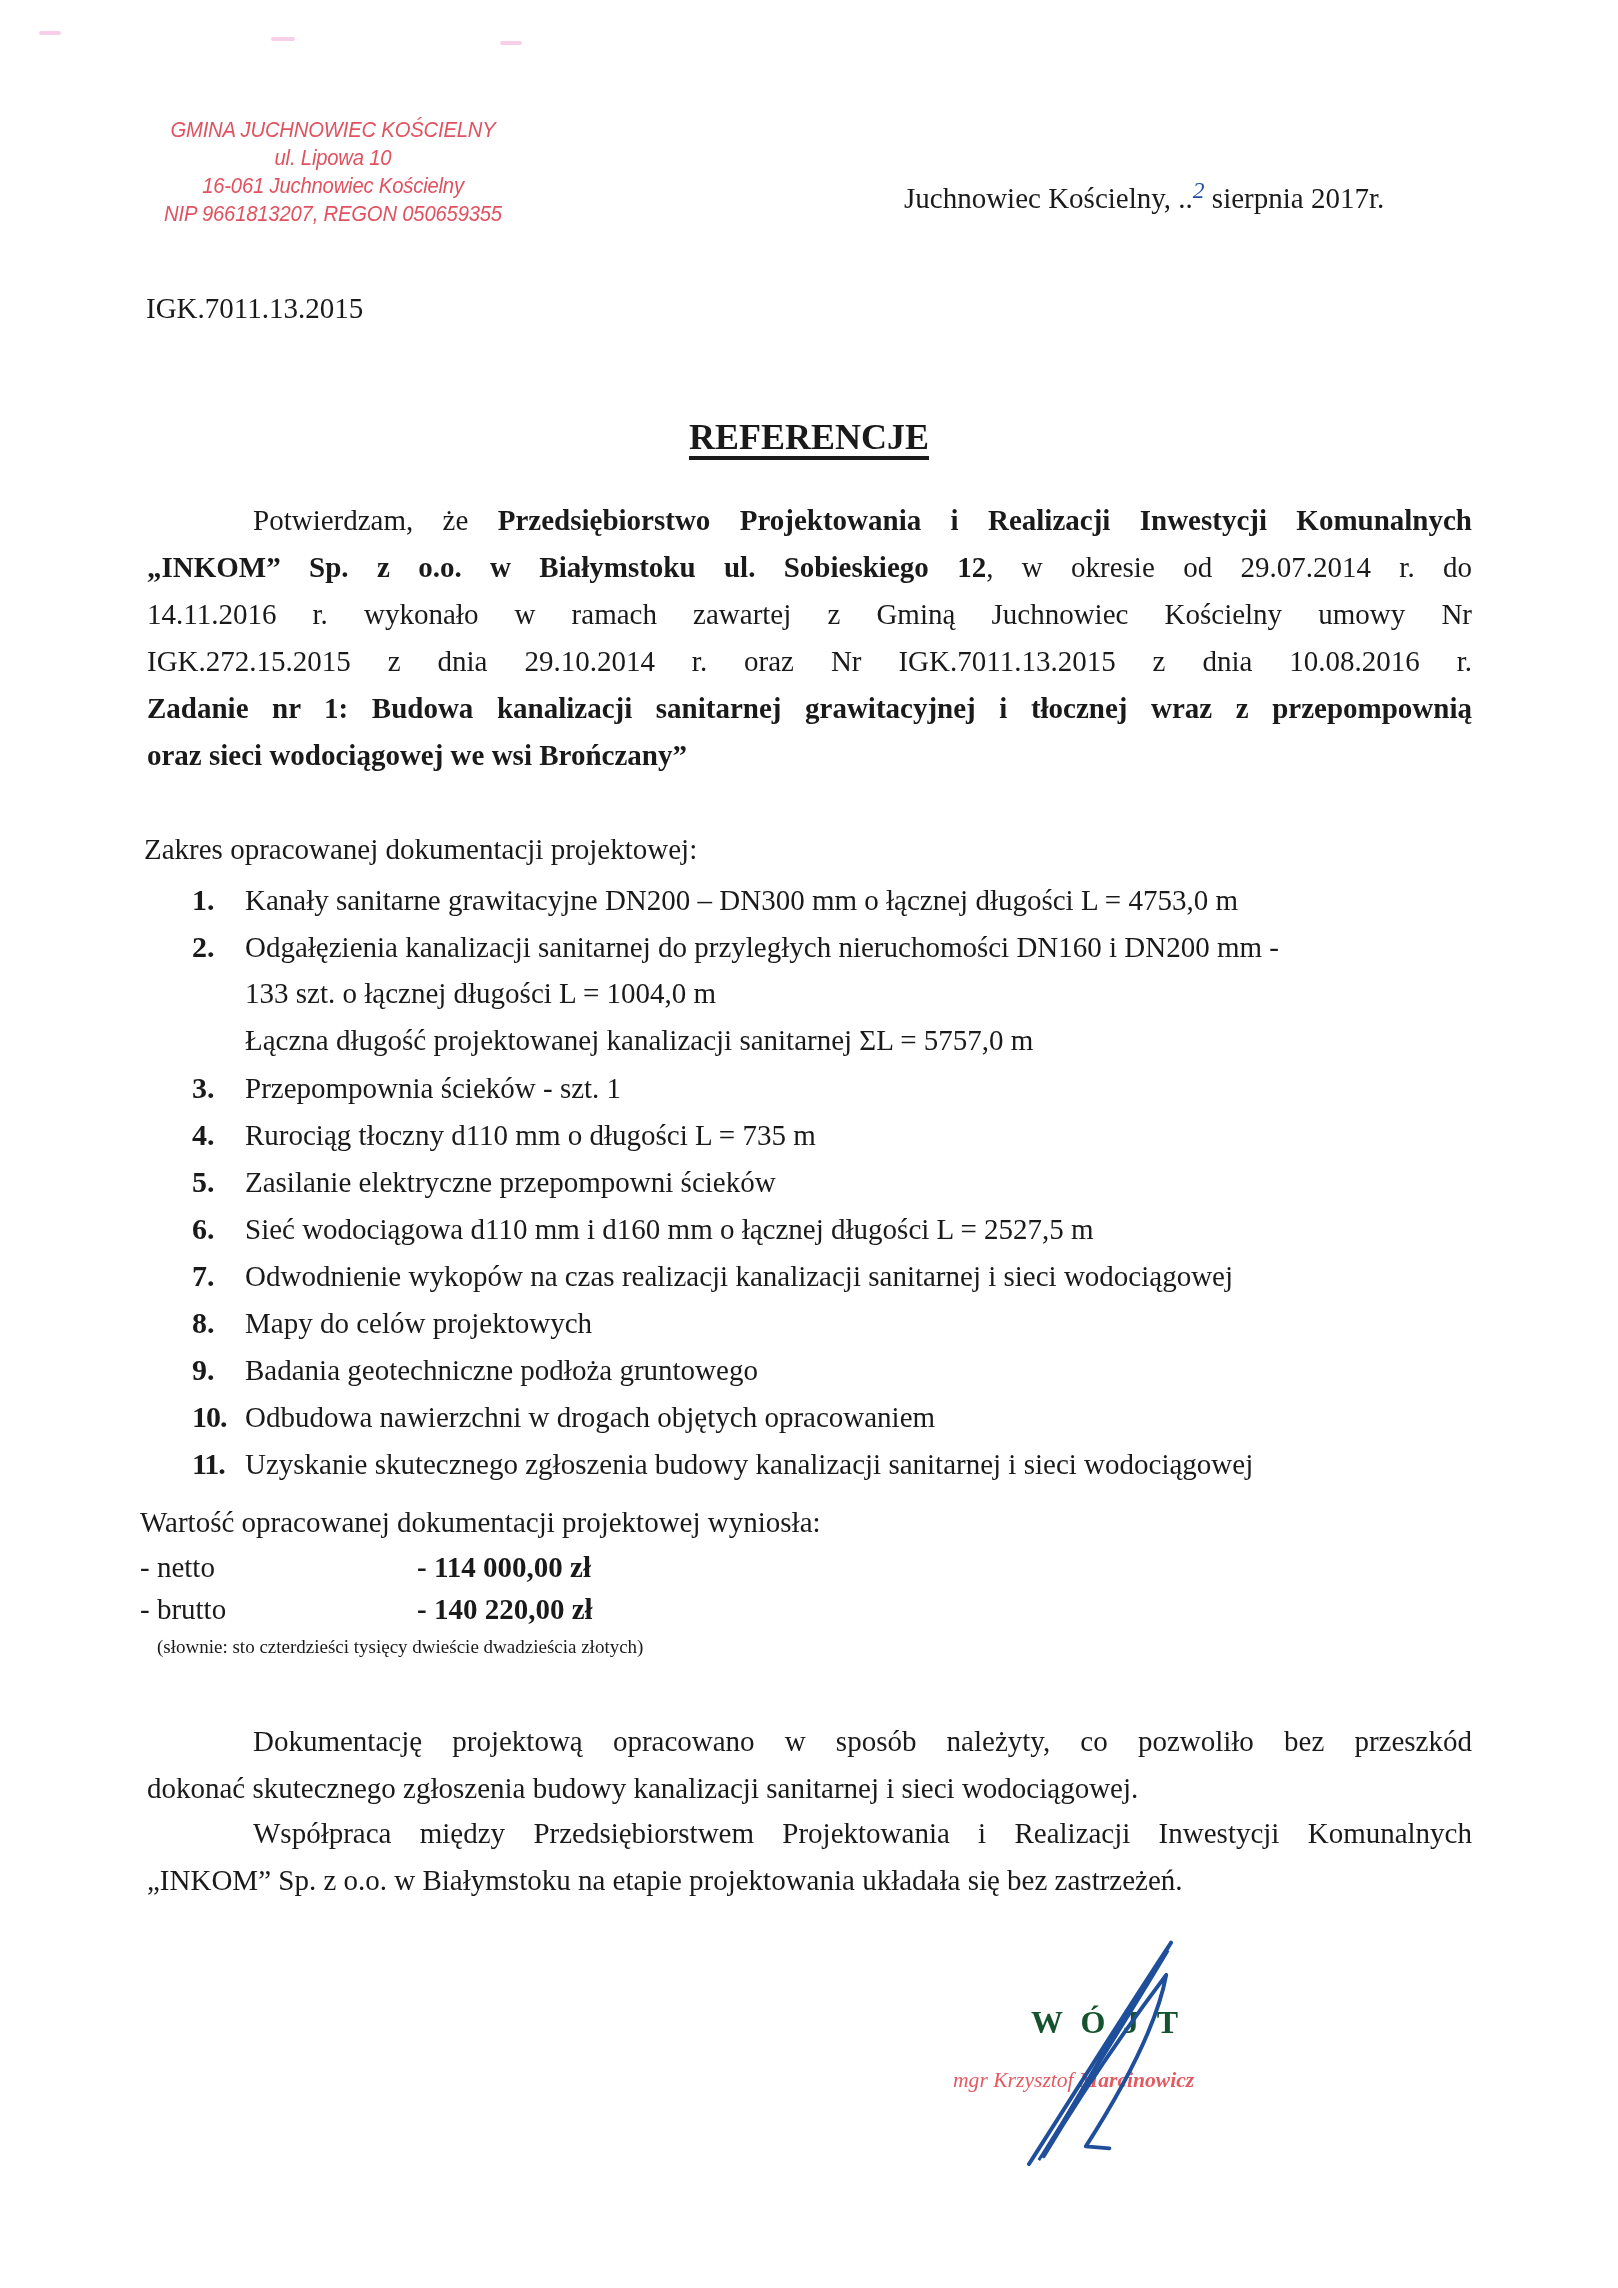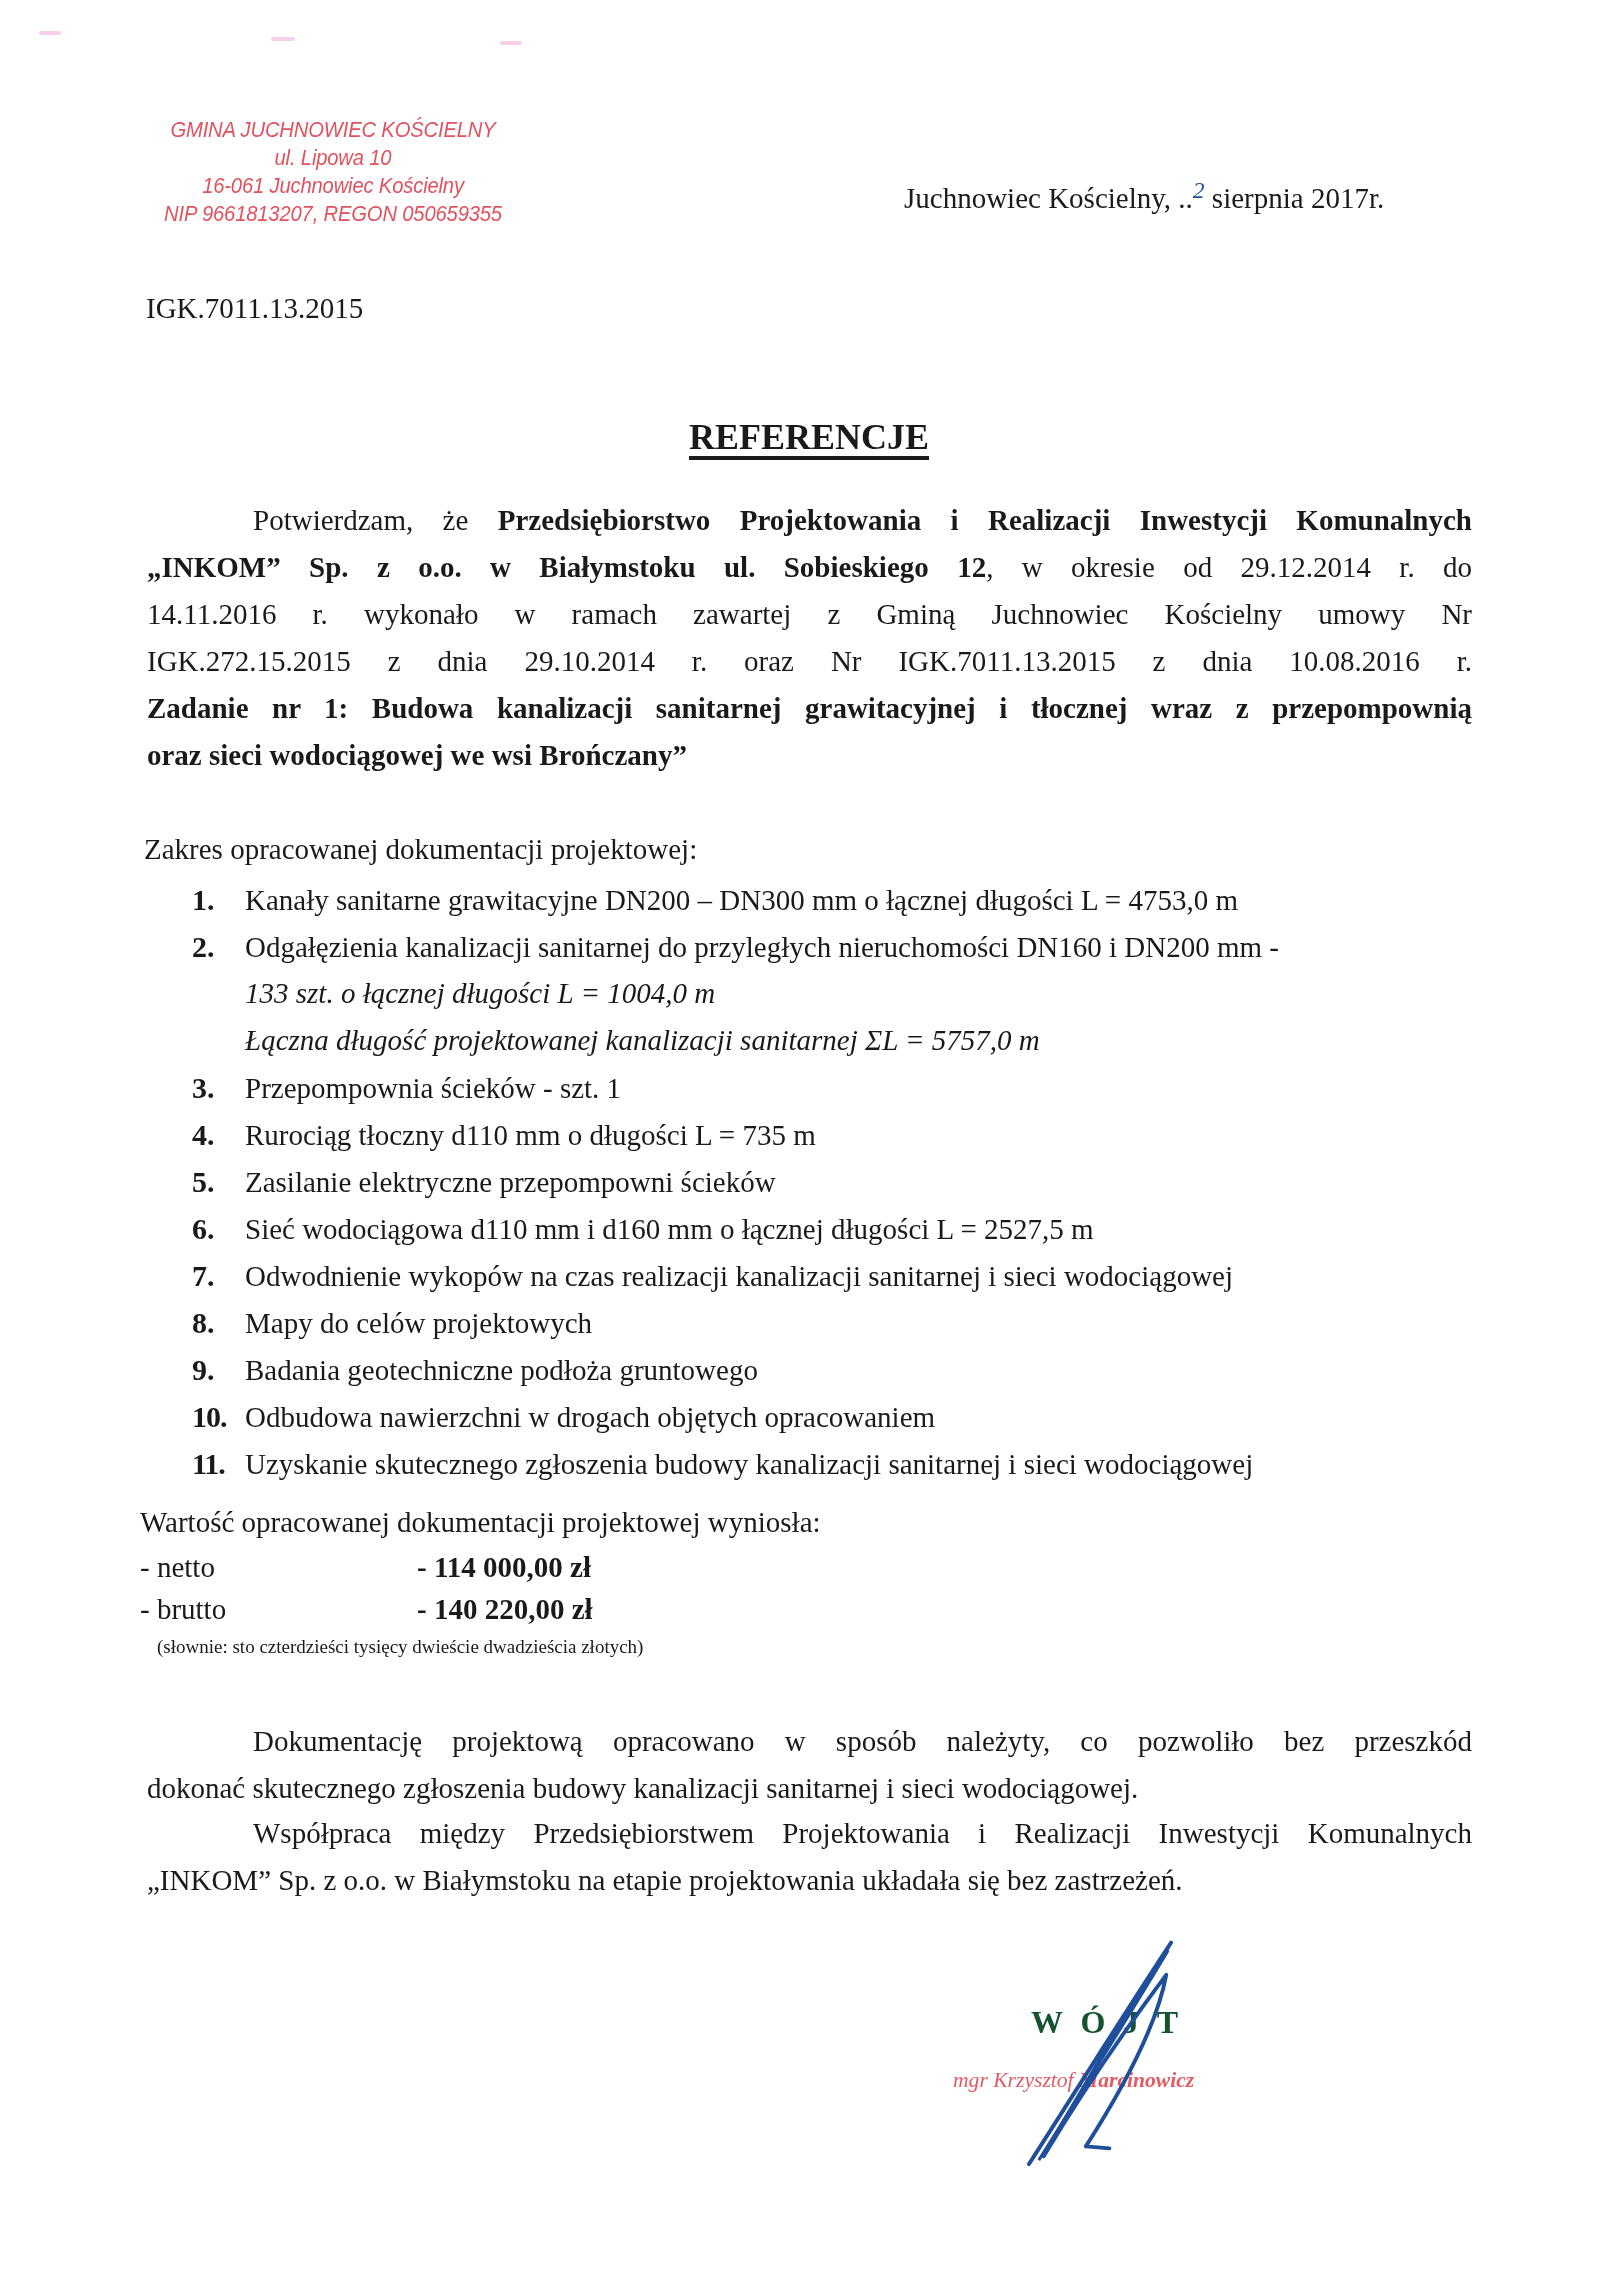--- a/index.html
+++ b/index.html
@@ -19,21 +19,21 @@
   .para { position: absolute; left: 147px; width: 1325px; font-size: 29px; line-height: 47px; text-align: justify; }
   .para .line { display: block; text-align: justify; text-align-last: justify; white-space: nowrap; height: 47px; }
   .para .line.last { text-align-last: left; }
   .indent { padding-left: 106px; }
   b { font-weight: bold; }
   .scope-title { left: 144px; top: 833px; font-size: 29px; }
   .list { position: absolute; left: 192px; top: 876px; font-size: 29px; }
   .li { position: relative; height: 47px; line-height: 47px; white-space: nowrap; }
   .li .num { display: inline-block; width: 53px; font-weight: bold; font-size: 30px; }
   .li.wide .num { width: 53px; letter-spacing: -1px; }
-  .li .cont { padding-left: 53px; font-style: italic; }
+  .li .cont { padding-left: 53px; }
   .value-title { left: 140px; top: 1506px; font-size: 29px; }
   .v-row { position: absolute; left: 140px; font-size: 29px; white-space: nowrap; }
   .v-row .amt { position: absolute; left: 277px; font-weight: bold; }
   .words { left: 157px; top: 1636px; font-size: 19px; }
   .sig-title { position: absolute; left: 1031px; top: 2004px; color: #14532d; font-weight: bold; font-size: 32px; letter-spacing: 17.6px; }
   .sig-name { position: absolute; left: 953px; top: 2068px; color: #e25a62; font-style: italic; font-size: 21.6px; }
   .sig-name .b { font-weight: bold; }
   .signature { position: absolute; left: 1019px; top: 1921px; width: 216px; height: 245px; }
 </style>
 </head>
@@ -55,21 +55,21 @@
 </div>
 
 <div class="abs signum">IGK.7011.13.2015</div>
 
 <div class="abs title">
   <span>REFERENCJE</span>
 </div>
 
 <div class="para" style="top:497px;">
   <span class="line indent"><span>Potwierdzam, że </span><b>Przedsiębiorstwo Projektowania i Realizacji Inwestycji Komunalnych</b></span>
-  <span class="line"><b>„INKOM” Sp. z o.o. w Białymstoku ul. Sobieskiego 12</b><span>, w okresie od 29.12.2014 r. do</span></span>
+  <span class="line"><b>„INKOM” Sp. z o.o. w Białymstoku ul. Sobieskiego 12</b><span>, w okresie od 29.07.2014 r. do</span></span>
   <span class="line">14.11.2016 r. wykonało w ramach zawartej z Gminą Juchnowiec Kościelny umowy Nr</span>
   <span class="line">IGK.272.15.2015 z dnia 29.10.2014 r. oraz Nr IGK.7011.13.2015 z dnia 10.08.2016 r.</span>
   <span class="line"><b>Zadanie nr 1: Budowa kanalizacji sanitarnej grawitacyjnej i tłocznej wraz z przepompownią</b></span>
   <span class="line last"><b>oraz sieci wodociągowej we wsi Brończany”</b></span>
 </div>
 
 <div class="abs scope-title">Zakres opracowanej dokumentacji projektowej:</div>
 <div class="list">
   <div class="li"><span class="num">1.</span><span>Kanały sanitarne grawitacyjne DN200 – DN300 mm o łącznej długości L = 4753,0 m</span></div>
   <div class="li"><span class="num">2.</span><span>Odgałęzienia  kanalizacji sanitarnej do przyległych nieruchomości DN160 i DN200 mm -</span></div>

